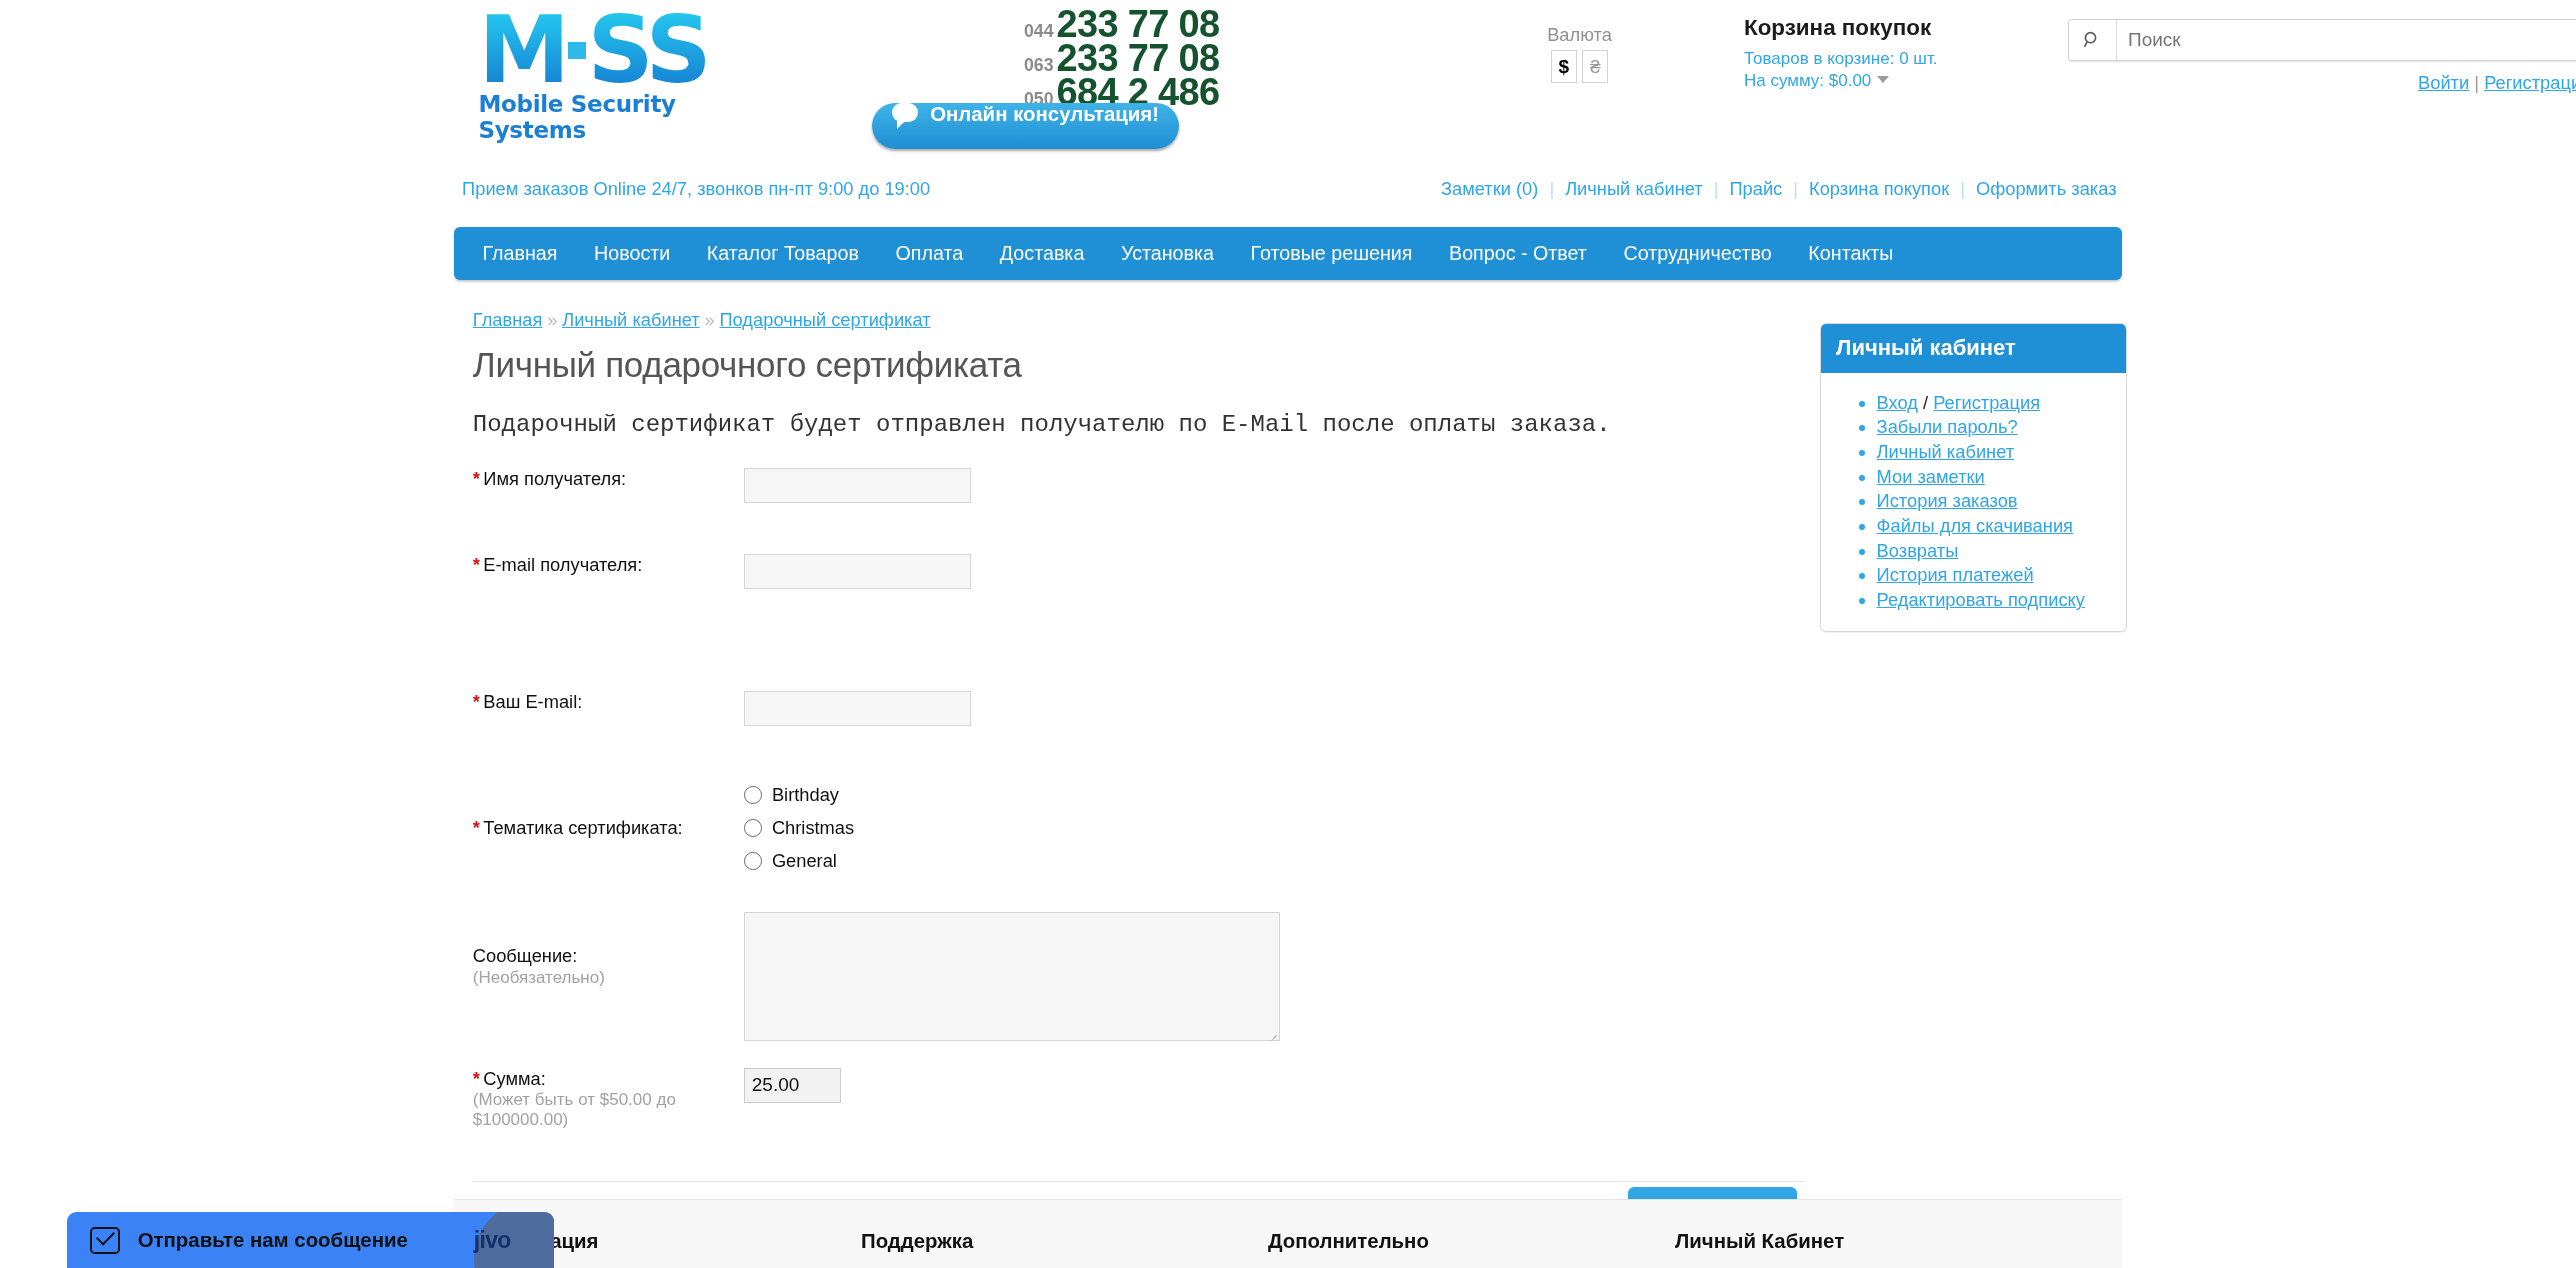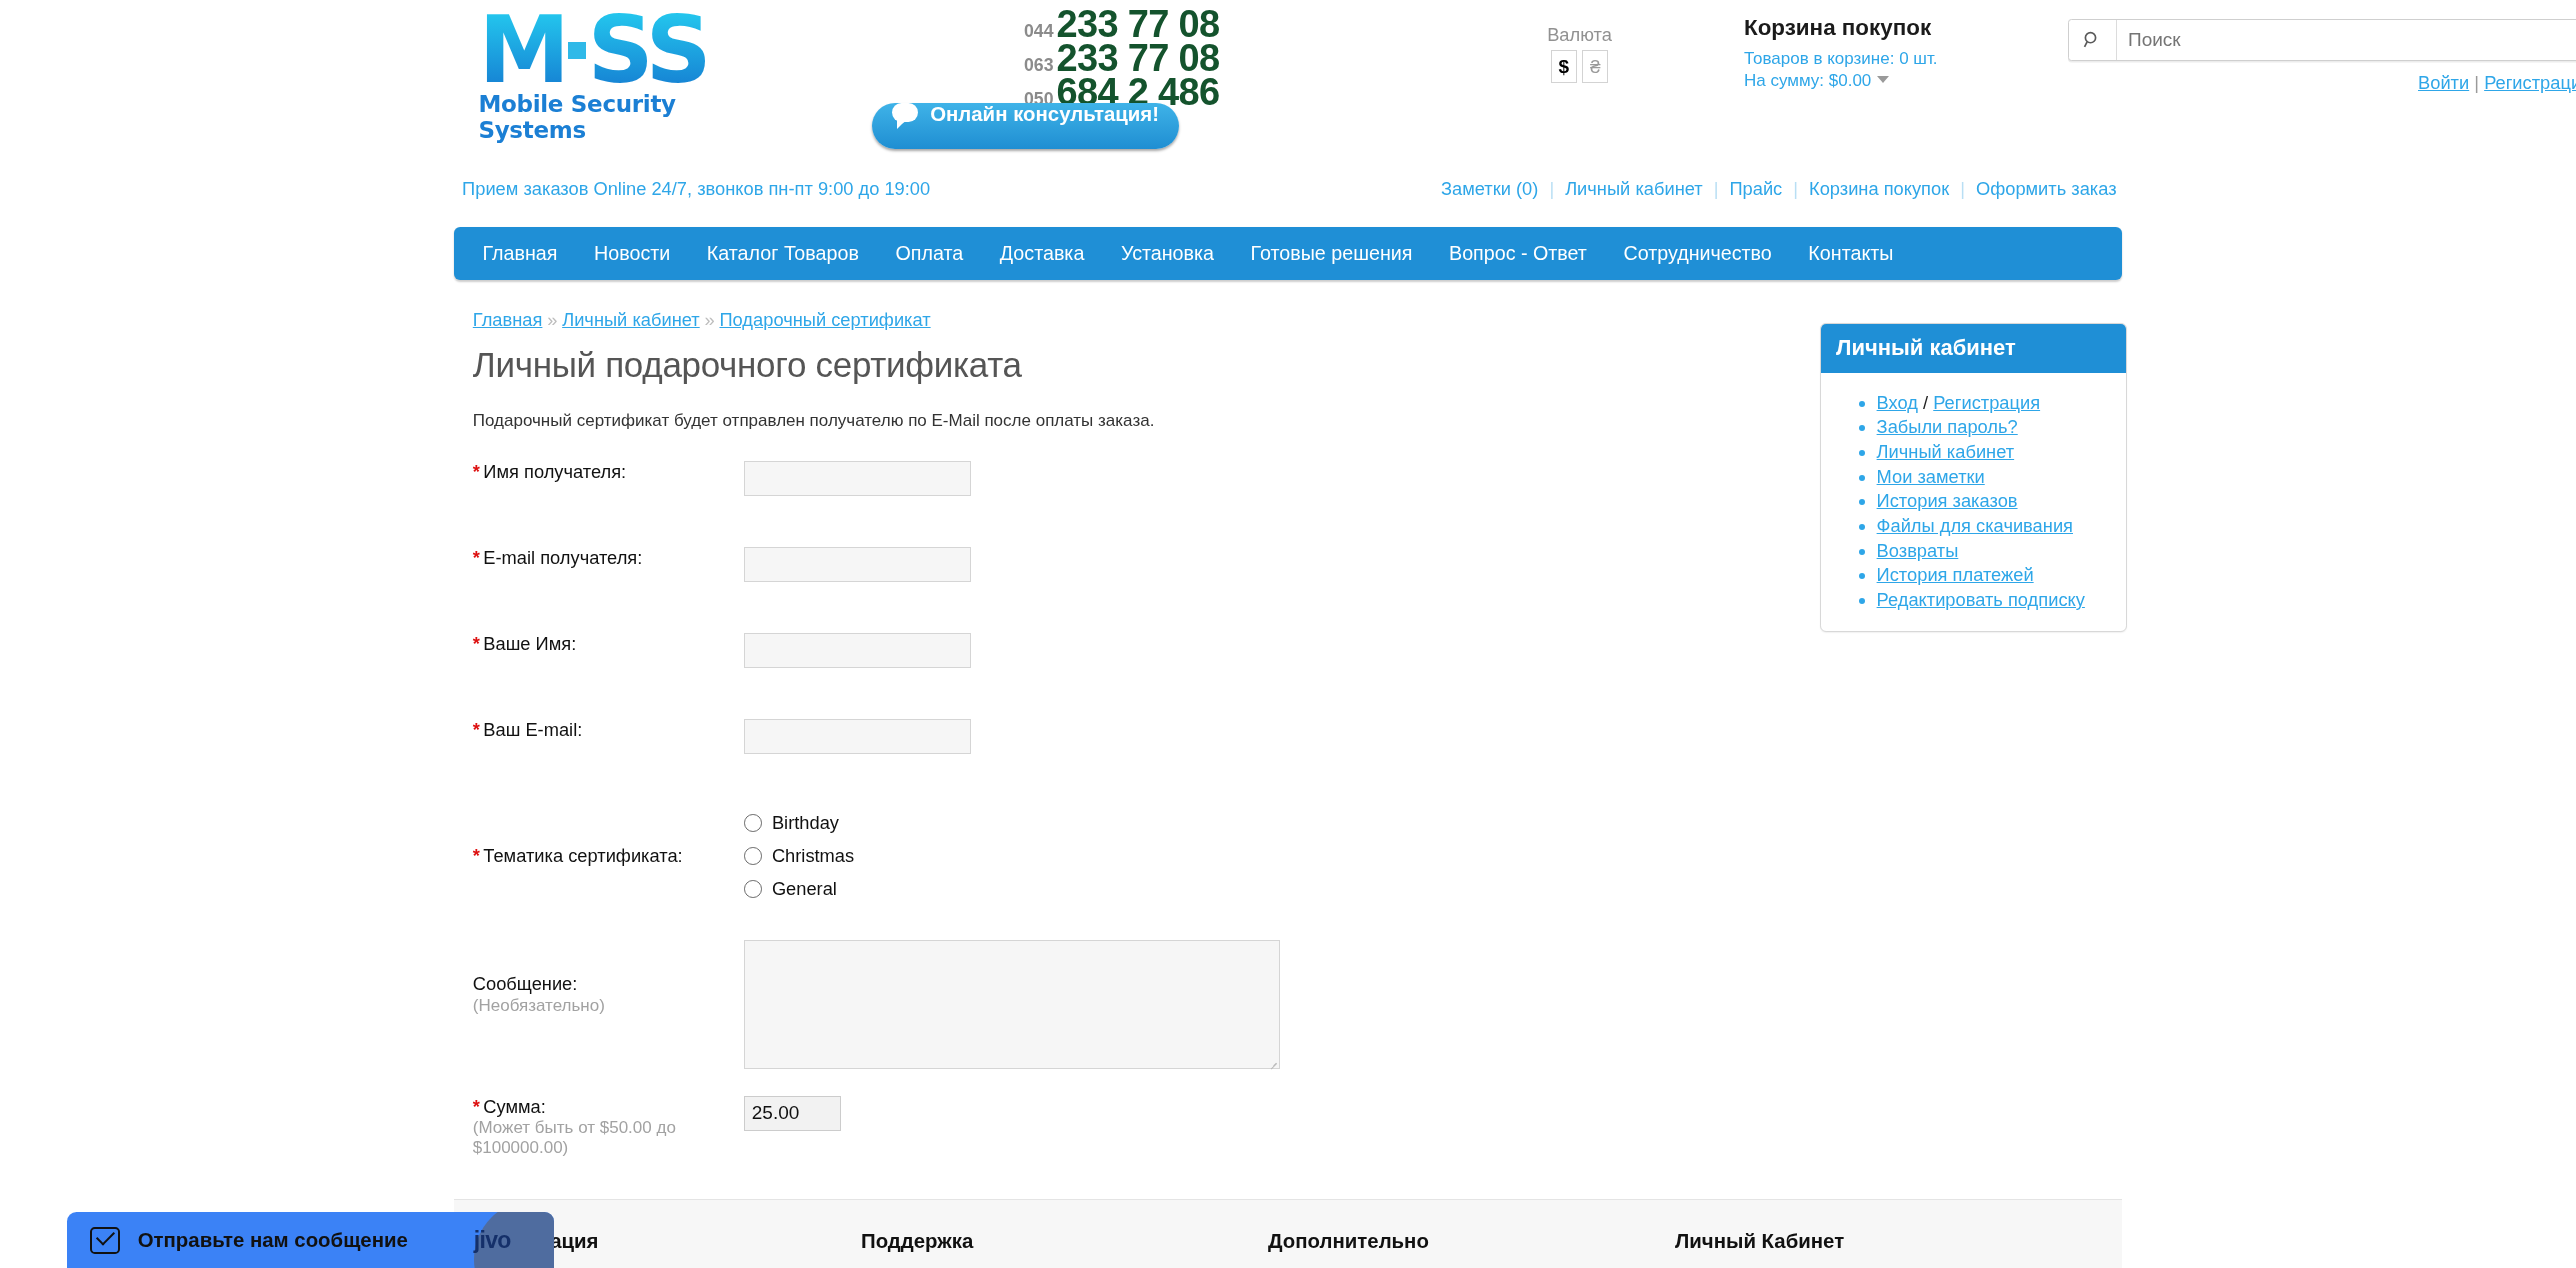--- a/index.html
+++ b/index.html
@@ -264,23 +264,24 @@
   .breadcrumb a { color: #2ea6e8; text-decoration: underline; }
   .breadcrumb .bc-sep { margin: 0 4.8px; color: #bdbdbd; }
   .page-title {
     font-size: 35px;
     color: #555555;
     font-weight: normal;
     margin: 14.3px 0 0 6.8px;
     letter-spacing: -0.3px;
   }
   .intro {
-    font-size: 17px;
+    font-size: 24px;
     color: #333;
     margin: 26px 0 0 6.8px;
+    font-family: Liberation Mono, monospace;
   }
 
   .form-table {
     margin-top: 30px;
     width: 1351px;
   }
   .form-row {
     display: flex;
     align-items: flex-start;
   }
@@ -611,28 +612,20 @@
         <div class="form-row">
           <div class="form-label">
             <span class="req">*</span><span>E-mail получателя:</span>
           </div>
           <div class="form-field">
             <input class="txt" type="text" style="">
           </div>
         </div>
         <div class="row-gap-a"></div>
 
-        <div class="form-row">
-          <div class="form-label">
-            <span class="req">*</span><span>Ваше Имя:</span>
-          </div>
-          <div class="form-field">
-            <input class="txt" type="text" style="">
-          </div>
-        </div>
         <div class="row-gap-a"></div>
 
         <div class="form-row">
           <div class="form-label">
             <span class="req">*</span><span>Ваш E-mail:</span>
           </div>
           <div class="form-field">
             <input class="txt" type="text" style="">
           </div>
         </div>

